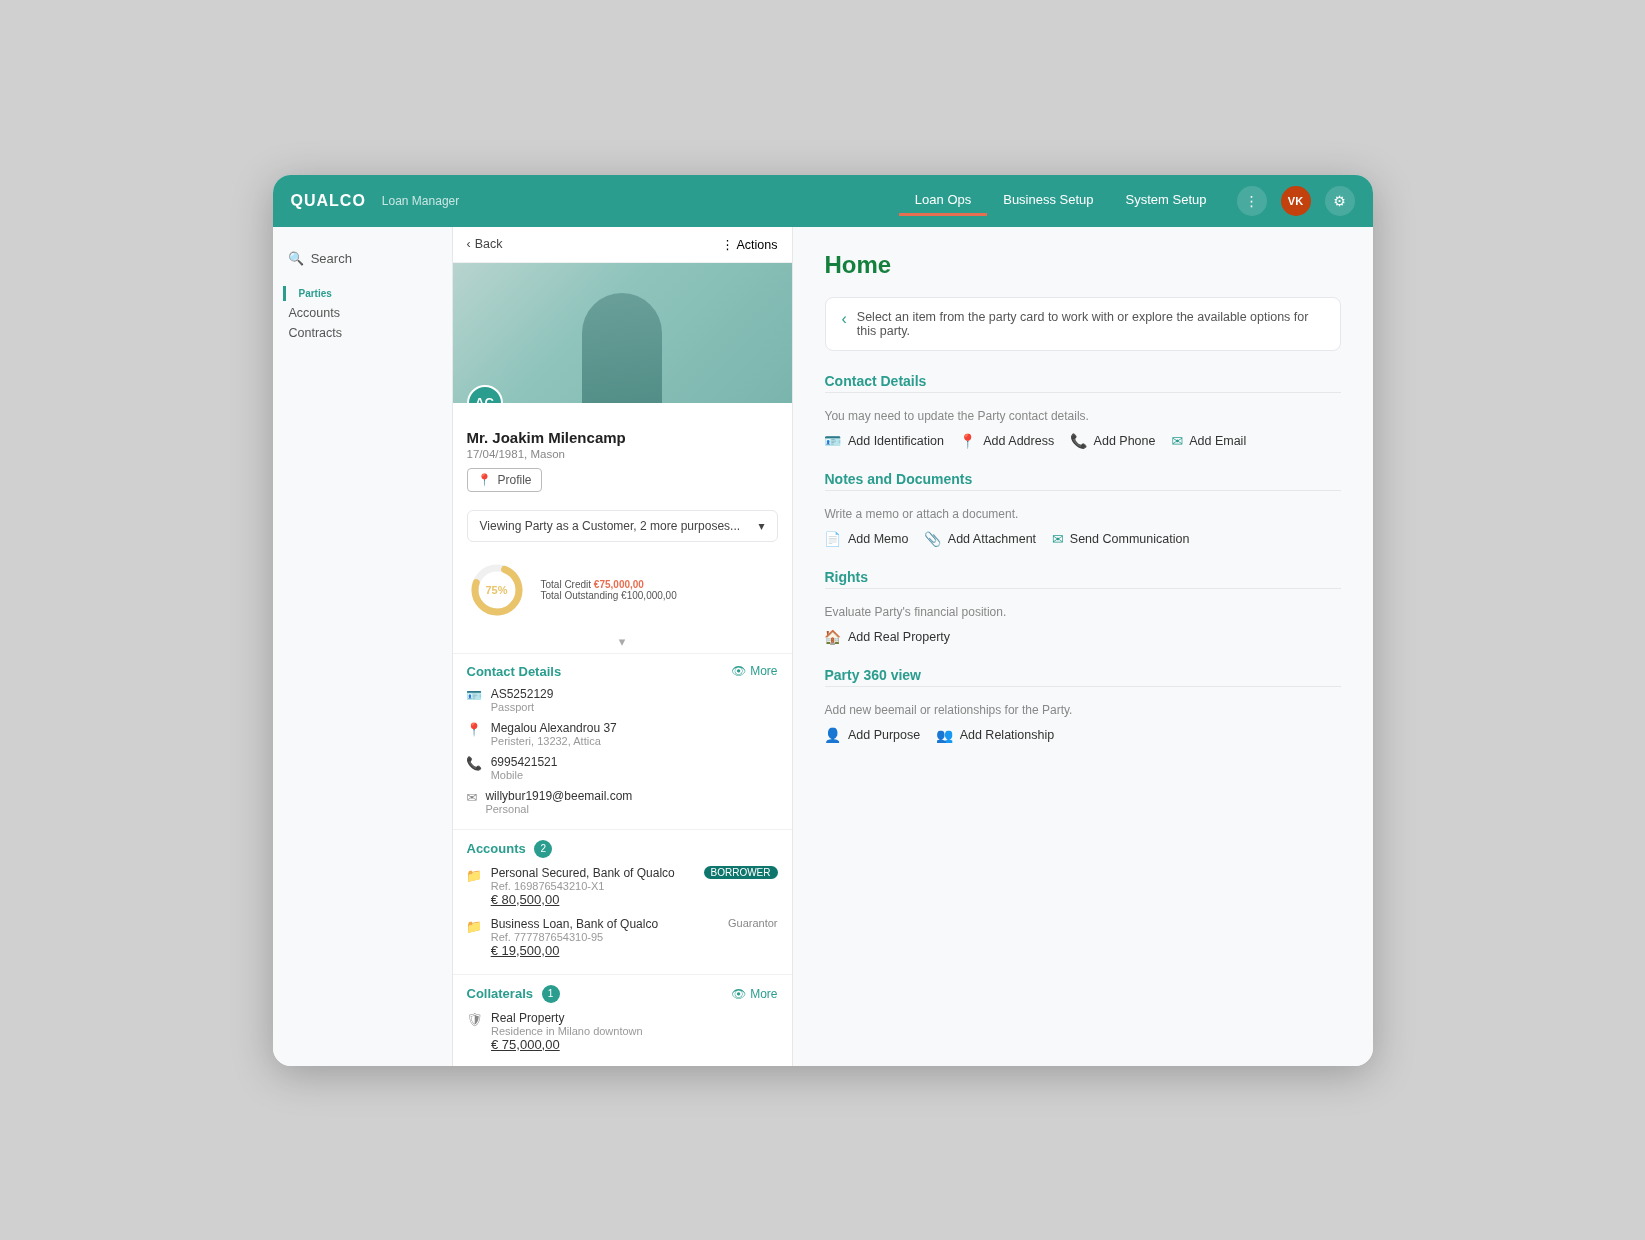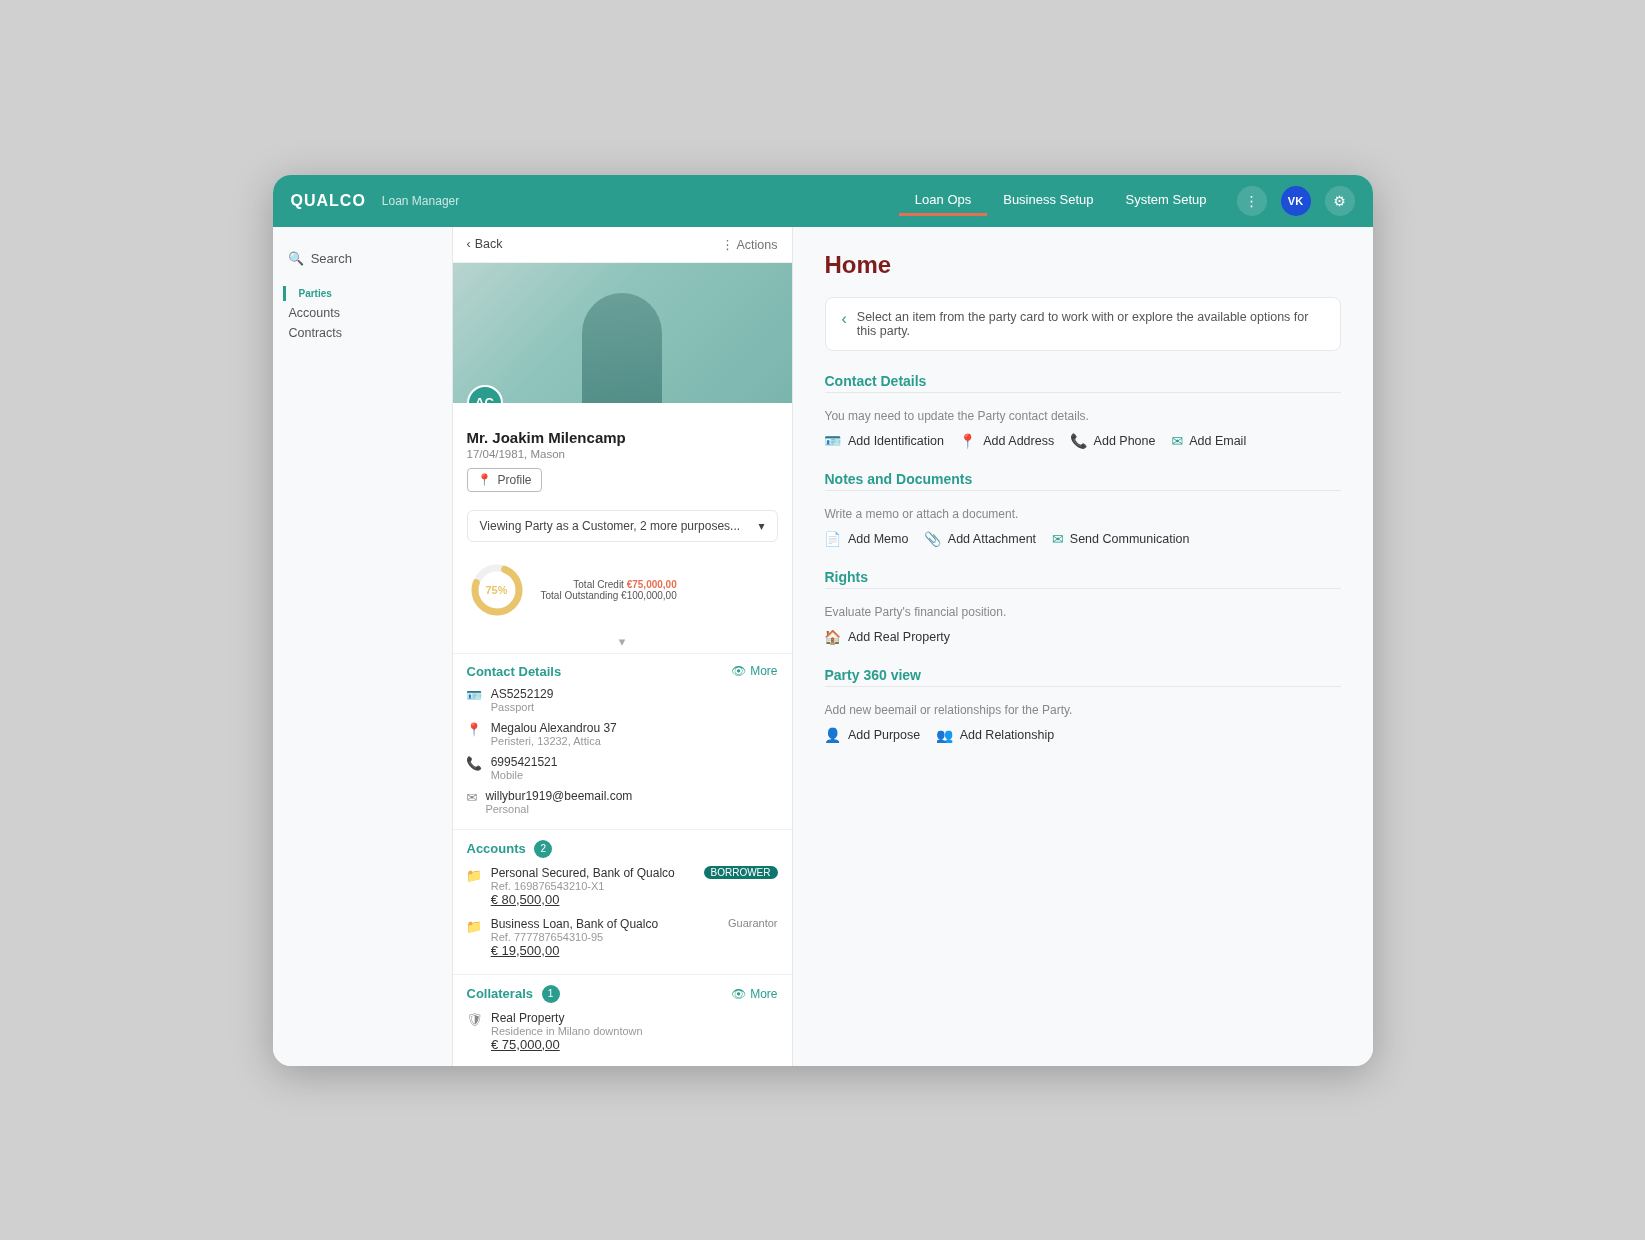--- a/index.html
+++ b/index.html
@@ -68,21 +68,21 @@
       justify-content: center;
       cursor: pointer;
       color: white;
       font-size: 14px;
       margin-left: 4px;
     }
     .avatar-btn {
       width: 30px;
       height: 30px;
       border-radius: 50%;
-      background: #1d4ed8;
+      background: #c2410c;
       display: flex;
       align-items: center;
       justify-content: center;
       cursor: pointer;
       color: white;
       font-size: 11px;
       font-weight: bold;
       margin-left: 4px;
     }
     
@@ -143,21 +143,21 @@
     }
     .back-btn {
       display: flex;
       align-items: center;
       gap: 4px;
       cursor: pointer;
       color: #444;
     }
     .actions-btn {
       cursor: pointer;
-      color: #737373;
+      color: #000000;
     }
     .party-photo {
       width: 100%;
       height: 140px;
       background: linear-gradient(135deg, #8ecae6, #2a9d8f);
       position: relative;
       overflow: hidden;
     }
     .party-avatar {
       width: 36px;
@@ -211,21 +211,20 @@
       align-items: center;
       font-size: 12px;
       color: #444;
       cursor: pointer;
     }
     .credit-section {
       padding: 10px 14px;
       display: flex;
       align-items: center;
       gap: 14px;
-      text-align: right;
     }
     .donut-wrap {
       position: relative;
       width: 60px;
       height: 60px;
       flex-shrink: 0;
     }
     .donut-wrap svg { width: 60px; height: 60px; }
     .donut-pct {
       position: absolute;
@@ -329,21 +328,21 @@
     
     .right-panel {
       flex: 1;
       padding: 24px 32px;
       overflow-y: auto;
       background: #f8f9fa;
     }
     .home-title {
       font-size: 24px;
       font-weight: 700;
-      color: #7f1d1d;
+      color: #15803d;
       margin-bottom: 18px;
     }
     .info-box {
       display: flex;
       align-items: flex-start;
       gap: 10px;
       background: white;
       border: 1px solid #e5e7eb;
       border-radius: 8px;
       padding: 12px 16px;

